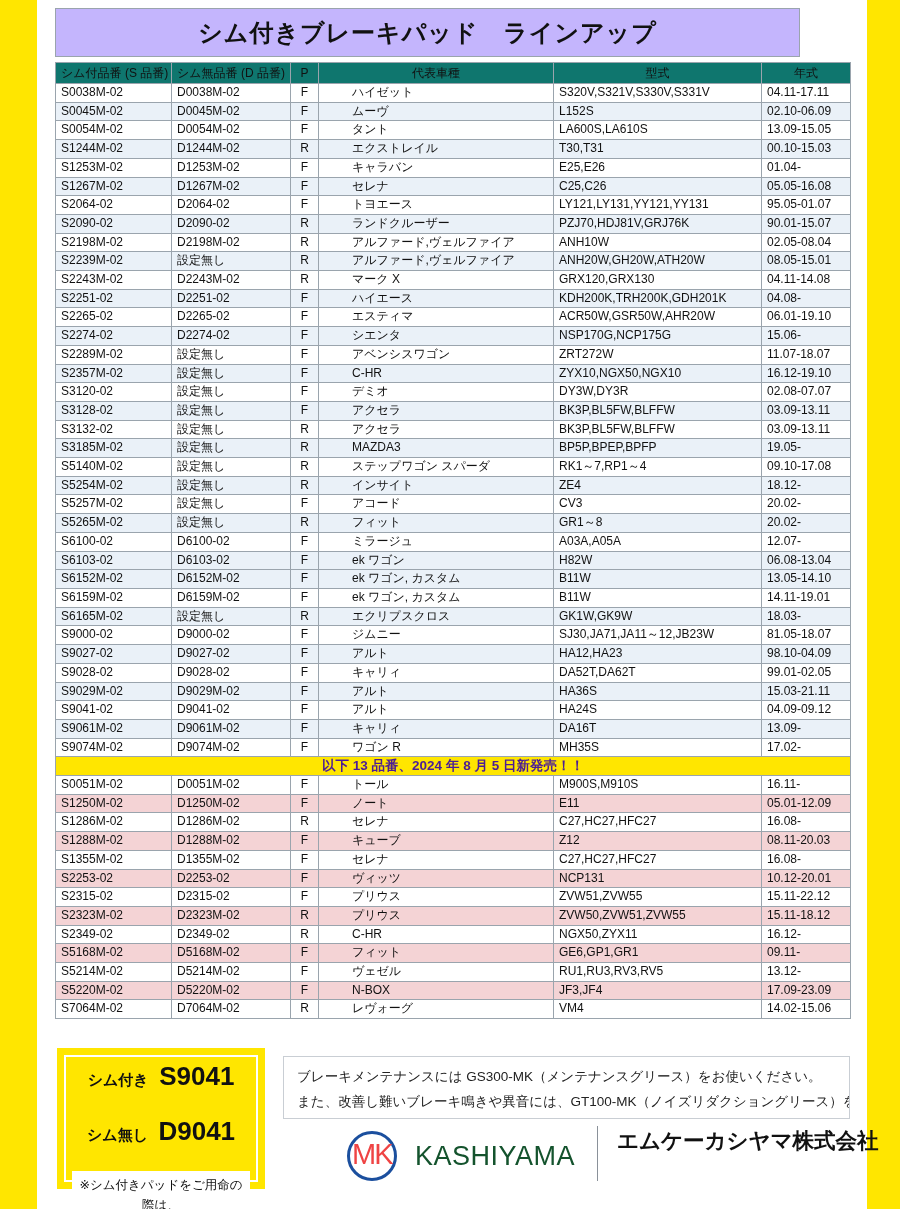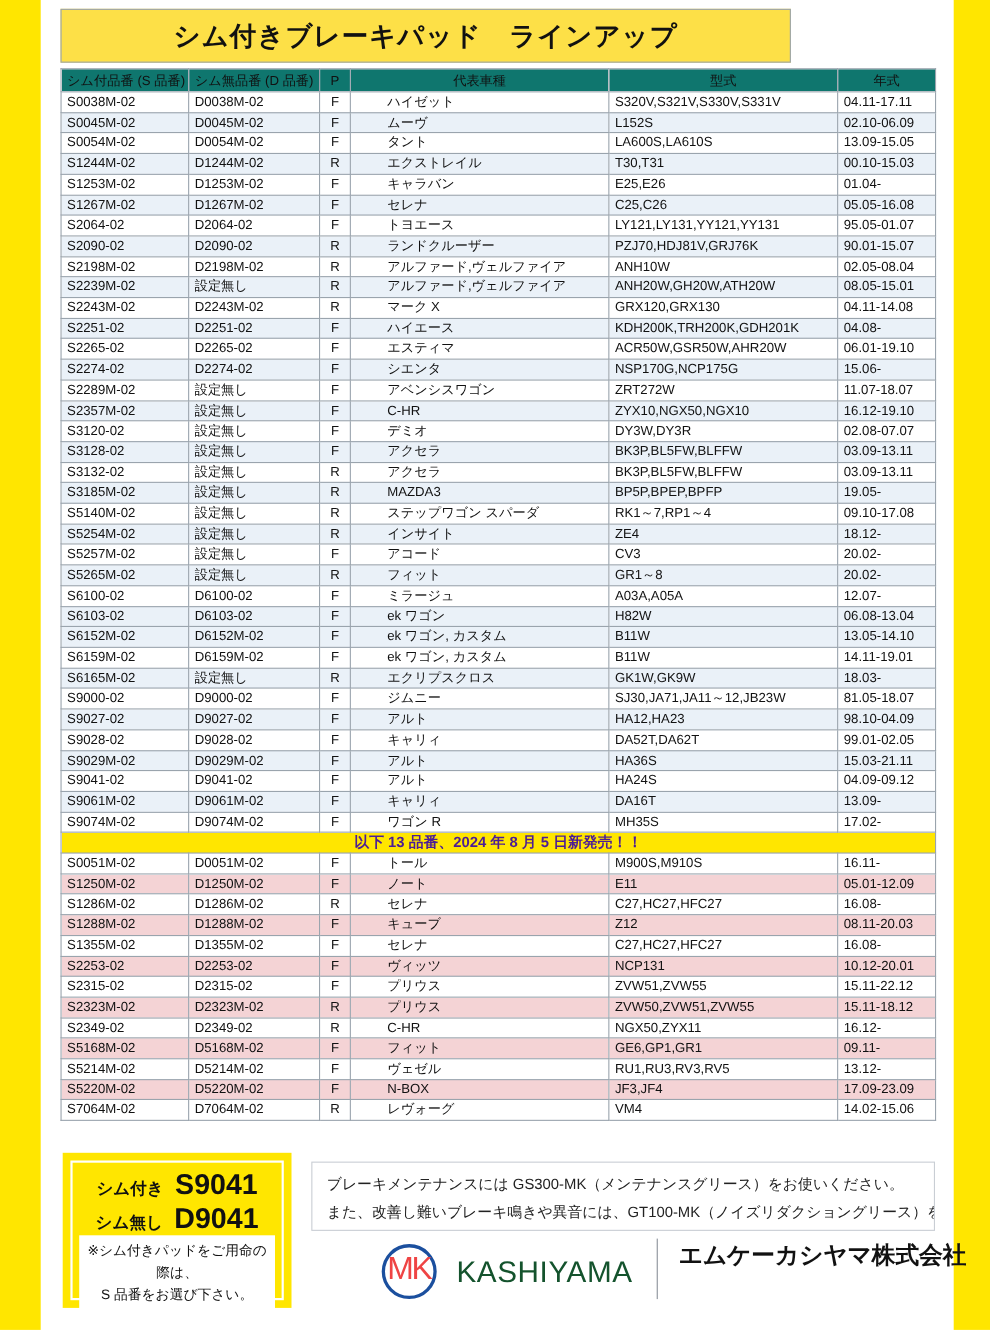--- a/index.html
+++ b/index.html
@@ -6,22 +6,22 @@
   body {
     width:900px; height:1209px; position:relative; background:#ffffff;
     font-family:"Liberation Sans","DejaVu Sans",sans-serif; color:#111;
     overflow:hidden;
   }
   .side-bar { position:absolute; top:0; height:1209px; background:#ffe600; }
   .side-bar.left  { left:0;  width:37px; }
   .side-bar.right { left:867px; width:33px; }
 
   .title-box {
-    position:absolute; left:55px; top:8px; width:664px; height:49px;
-    border:1px solid #9aa4ad; box-sizing:border-box; background:#fde047;
+    position:absolute; left:55px; top:8px; width:745px; height:49px;
+    border:1px solid #9aa4ad; box-sizing:border-box; background:#c4b5fd;
     display:flex; align-items:center; justify-content:center;
     font-size:24px; font-weight:bold; letter-spacing:1px;
   }
 
   table.lineup {
     position:absolute; left:55px; top:62px; width:795px;
     border-collapse:collapse; table-layout:fixed; font-size:12px;
     border:1px solid #8b959e;
   }
   .lineup th, .lineup td {
@@ -40,20 +40,21 @@
   }
 
   .shim-box {
     position:absolute; left:57px; top:1048px; width:208px; height:141px;
     background:#ffe600; box-sizing:border-box; padding:7px;
   }
   .shim-inner {
     border:2px solid #ffffff; height:100%; box-sizing:border-box;
     display:flex; flex-direction:column; align-items:center; justify-content:space-evenly;
     padding:4px 5px;
+    gap:24px;
   }
   .shim-line { font-weight:bold; white-space:nowrap; }
   .shim-line .lbl { font-size:15px; }
   .shim-line .val { font-size:26px; margin-left:6px; }
   .shim-note {
     background:#ffffff; font-size:12.5px; line-height:20px;
     padding:4px 6px; width:178px; box-sizing:border-box; text-align:center;
   }
 
   .grease-box {

